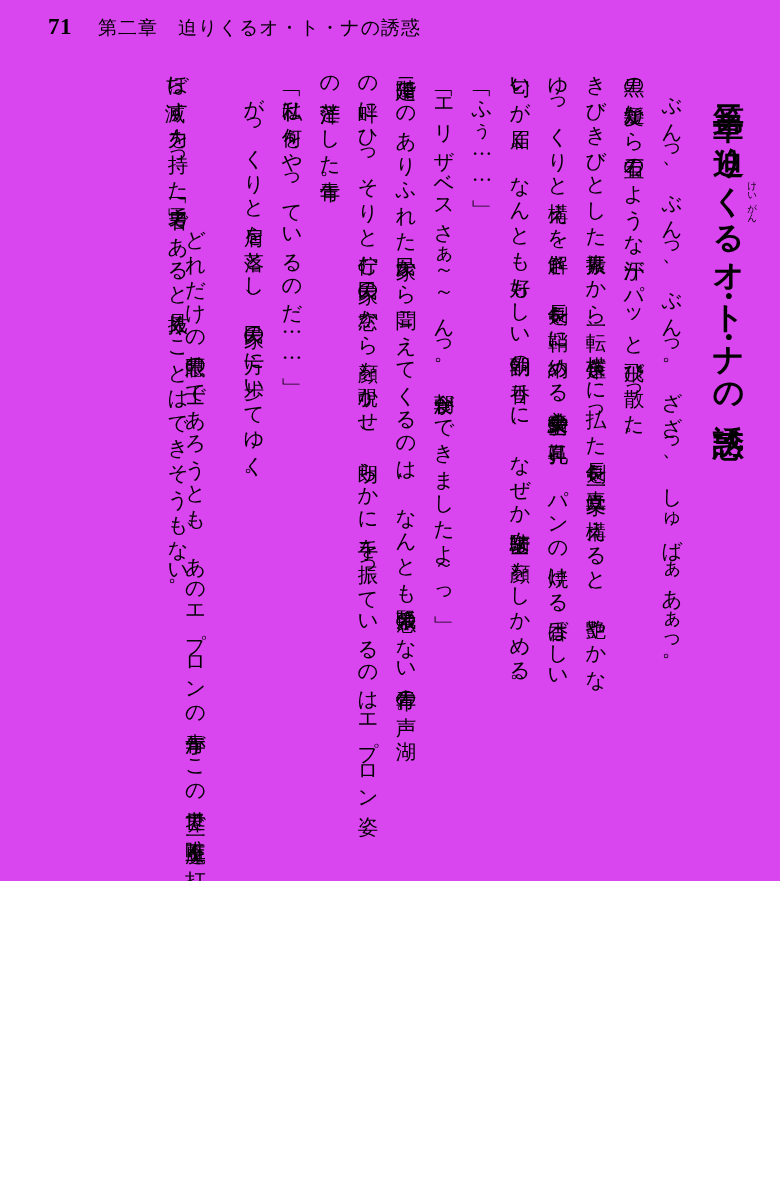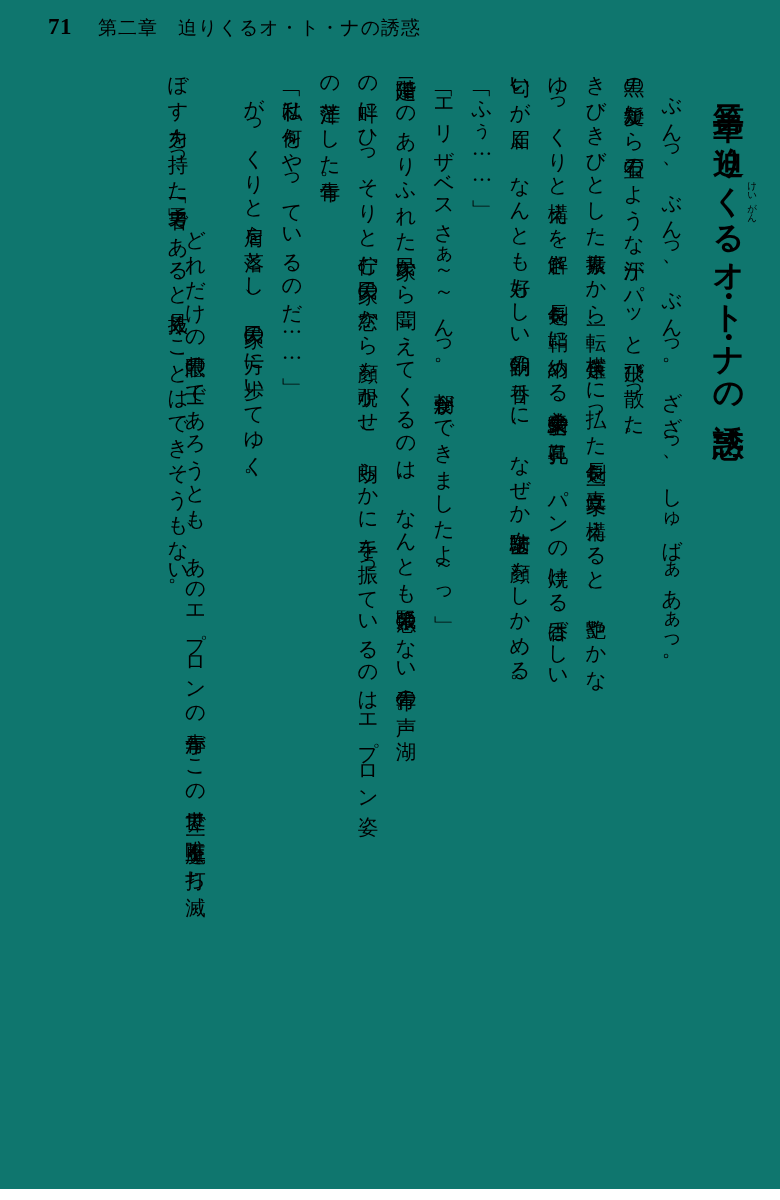--- a/index.html
+++ b/index.html
@@ -3,22 +3,22 @@
 <meta charset="utf-8">
 <style>
   html, body {
     margin: 0;
     padding: 0;
     background: #ffffff;
   }
   .page {
     position: relative;
     width: 780px;
-    height: 1189px;
-    background: #0f766e;
+    height: 881px;
+    background: #d946ef;
     overflow: hidden;
     font-family: "DejaVu Serif", "Liberation Serif", serif;
     color: #000000;
   }
 
   
   .header {
     position: absolute;
     top: 14px;
     left: 48px;

